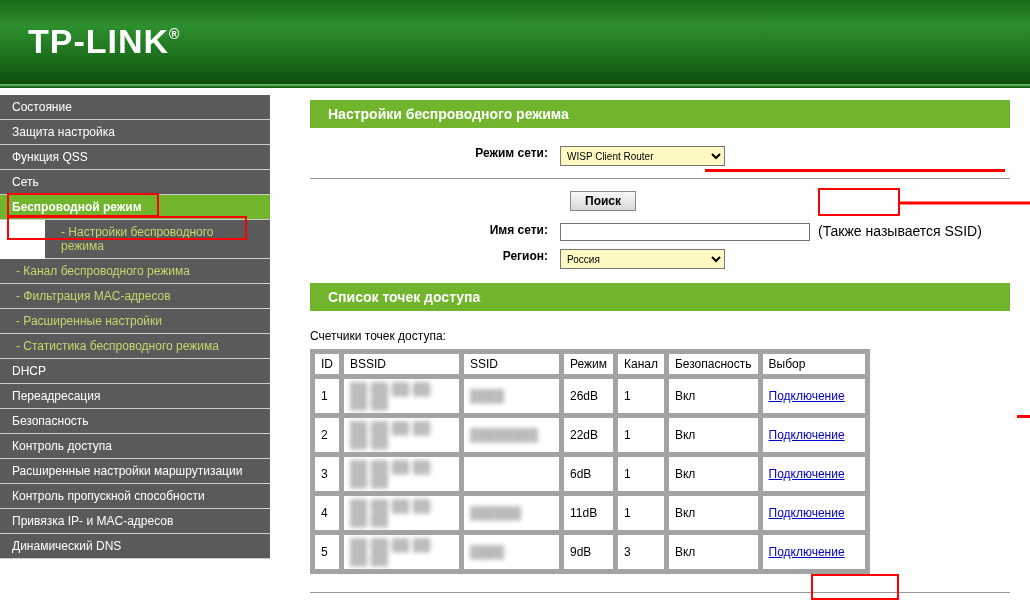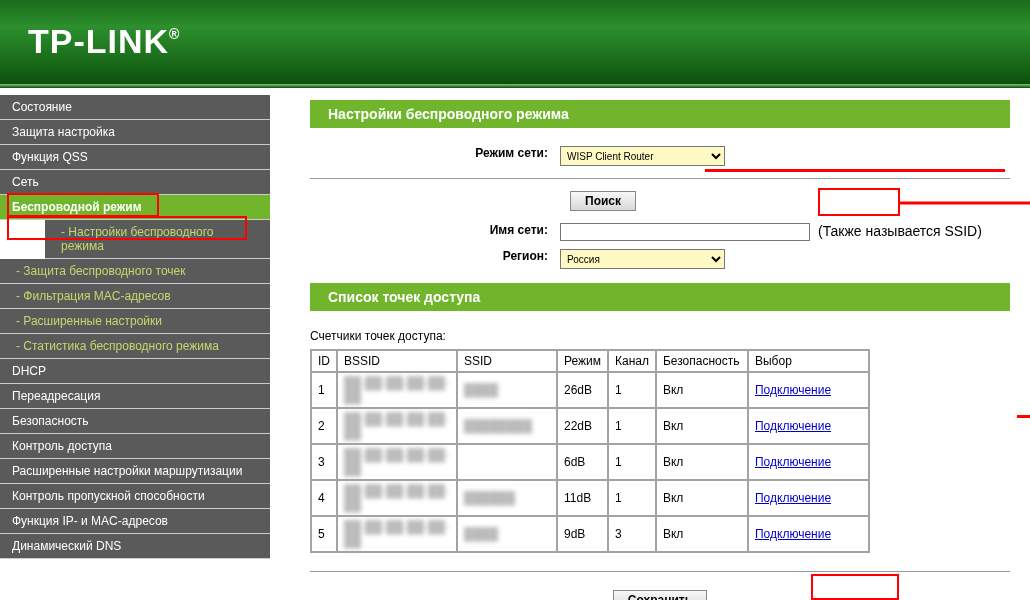--- a/index.html
+++ b/index.html
@@ -151,21 +151,21 @@
   }
   .ap-table-label {
     font-size: 12px;
     margin: 14px 0 6px 0;
   }
   table.ap {
     border-collapse: collapse;
     width: 560px;
   }
   table.ap th, table.ap td {
-    border: 2px solid #a3a3a3;
+    border: 5px solid #a3a3a3;
     font-size: 12px;
     padding: 3px 6px;
     text-align: left;
     height: 20px;
   }
   table.ap th {
     font-weight: normal;
   }
   .ap-link {
     color: #0000cc;
@@ -234,31 +234,31 @@
 
 <div class="container">
   <div class="sidebar" id="sidebar">
 
   <div class="sidebar-item">Состояние</div>
       <div class="sidebar-item">Защита настройка</div>
       <div class="sidebar-item">Функция QSS</div>
       <div class="sidebar-item">Сеть</div>
       <div class="sidebar-item active">Беспроводной режим</div>
       <div class="sidebar-subitem active">- Настройки беспроводного режима</div>
-      <div class="sidebar-subitem">- Защита беспроводного точек</div>
+      <div class="sidebar-subitem">- Канал беспроводного режима</div>
       <div class="sidebar-subitem">- Фильтрация MAC-адресов</div>
       <div class="sidebar-subitem">- Расширенные настройки</div>
       <div class="sidebar-subitem">- Статистика беспроводного режима</div>
       <div class="sidebar-item">DHCP</div>
       <div class="sidebar-item">Переадресация</div>
       <div class="sidebar-item">Безопасность</div>
       <div class="sidebar-item">Контроль доступа</div>
       <div class="sidebar-item">Расширенные настройки маршрутизации</div>
       <div class="sidebar-item">Контроль пропускной способности</div>
-      <div class="sidebar-item">Функция IP- и MAC-адресов</div>
+      <div class="sidebar-item">Привязка IP- и MAC-адресов</div>
       <div class="sidebar-item">Динамический DNS</div>
     </div>
 
   <div class="main">
     <div class="section-header">Настройки беспроводного режима</div>
 
     <div class="form-row">
       <div class="form-label">Режим сети:</div>
       <select style="width:165px">
         <option>WISP Client Router</option>

